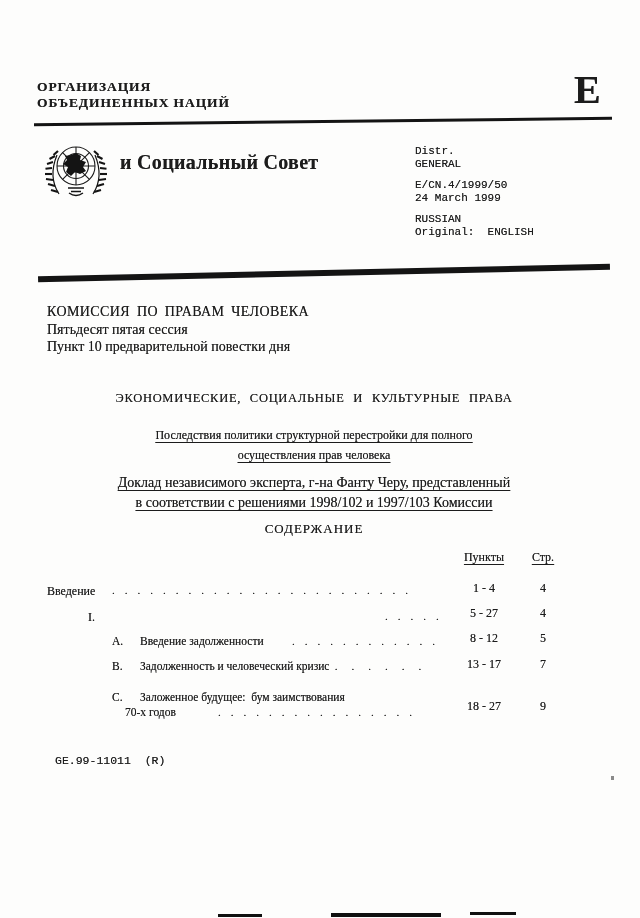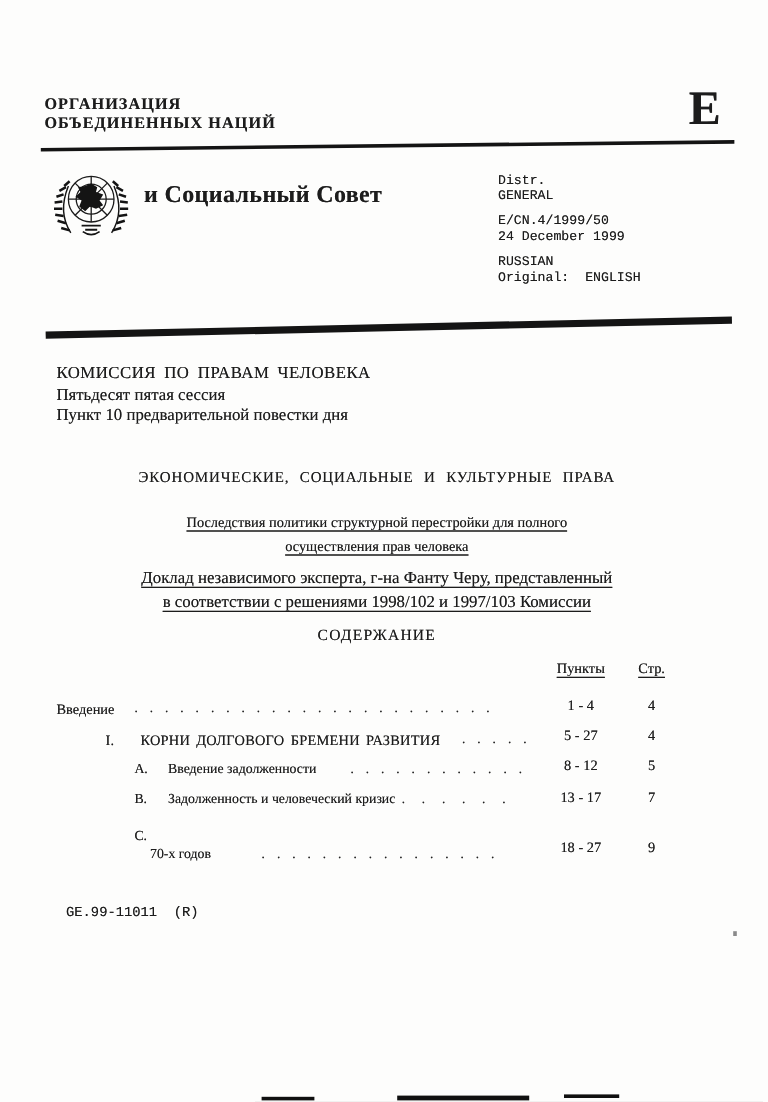--- a/index.html
+++ b/index.html
@@ -87,21 +87,21 @@
   </svg>
 
   <div class="abs council">
     <div>и Социальный Совет</div>
   </div>
 
   <div class="abs distr">
     <div>Distr.</div>
     <div>GENERAL</div>
     <div class="gap">E/CN.4/1999/50</div>
-    <div>24 December 1999</div>
+    <div>24 March 1999</div>
     <div class="gap">RUSSIAN</div>
     <div>Original:  ENGLISH</div>
   </div>
 
   <div class="abs rule rule-thick"></div>
 
   <div class="abs commission">
     <div class="caps">КОМИССИЯ ПО ПРАВАМ ЧЕЛОВЕКА</div>
     <div>Пятьдесят пятая сессия</div>
     <div>Пункт 10 предварительной повестки дня</div>
@@ -123,38 +123,38 @@
 
   <div class="abs toc-colhead col-para underlined">Пункты</div>
   <div class="abs toc-colhead col-page underlined">Стр.</div>
 
   <div class="abs toc-label" style="left:47px;top:584px;">Введение</div>
   <div class="abs toc-dots" style="left:112px;top:584px;">........................</div>
   <div class="abs toc-val col-para" style="top:581px;">1 - 4</div>
   <div class="abs toc-val col-page" style="top:581px;">4</div>
 
   <div class="abs toc-label" style="left:88px;top:610px;">I.</div>
-  <div class="abs toc-label caps" style="left:117px;top:610px;">КОРНИ ДОЛГОВОГО БРЕМЕНИ РАЗВИТИЯ</div>
   <div class="abs toc-dots" style="left:385px;top:610px;">.....</div>
   <div class="abs toc-val col-para" style="top:606px;">5 - 27</div>
   <div class="abs toc-val col-page" style="top:606px;">4</div>
 
   <div class="abs toc-label toc-sub" style="left:112px;top:635px;">A.</div>
   <div class="abs toc-label toc-sub" style="left:140px;top:635px;">Введение задолженности</div>
   <div class="abs toc-dots" style="left:292px;top:635px;">............</div>
   <div class="abs toc-val col-para" style="top:631px;">8 - 12</div>
   <div class="abs toc-val col-page" style="top:631px;">5</div>
 
   <div class="abs toc-label toc-sub" style="left:112px;top:660px;">B.</div>
   <div class="abs toc-label toc-sub" style="left:140px;top:660px;">Задолженность и человеческий кризис</div>
   <div class="abs toc-dots" style="left:318px;top:660px;letter-spacing:14px;">.......</div>
   <div class="abs toc-val col-para" style="top:657px;">13 - 17</div>
   <div class="abs toc-val col-page" style="top:657px;">7</div>
 
   <div class="abs toc-label toc-sub" style="left:112px;top:691px;">C.</div>
+  <div class="abs toc-label toc-sub" style="left:140px;top:691px;">Заложенное будущее:  бум заимствования</div>
   <div class="abs toc-label toc-sub" style="left:125px;top:706px;">70-х годов</div>
   <div class="abs toc-dots" style="left:218px;top:706px;">................</div>
   <div class="abs toc-val col-para" style="top:699px;">18 - 27</div>
   <div class="abs toc-val col-page" style="top:699px;">9</div>
 
   <div class="abs footer-ge">GE.99-11011  (R)</div>
 
   <div class="abs speck"></div>
   <div class="abs edge-bar" style="left:218px;top:914px;width:44px;height:3px;"></div>
   <div class="abs edge-bar" style="left:331px;top:913px;width:110px;height:4px;"></div>

